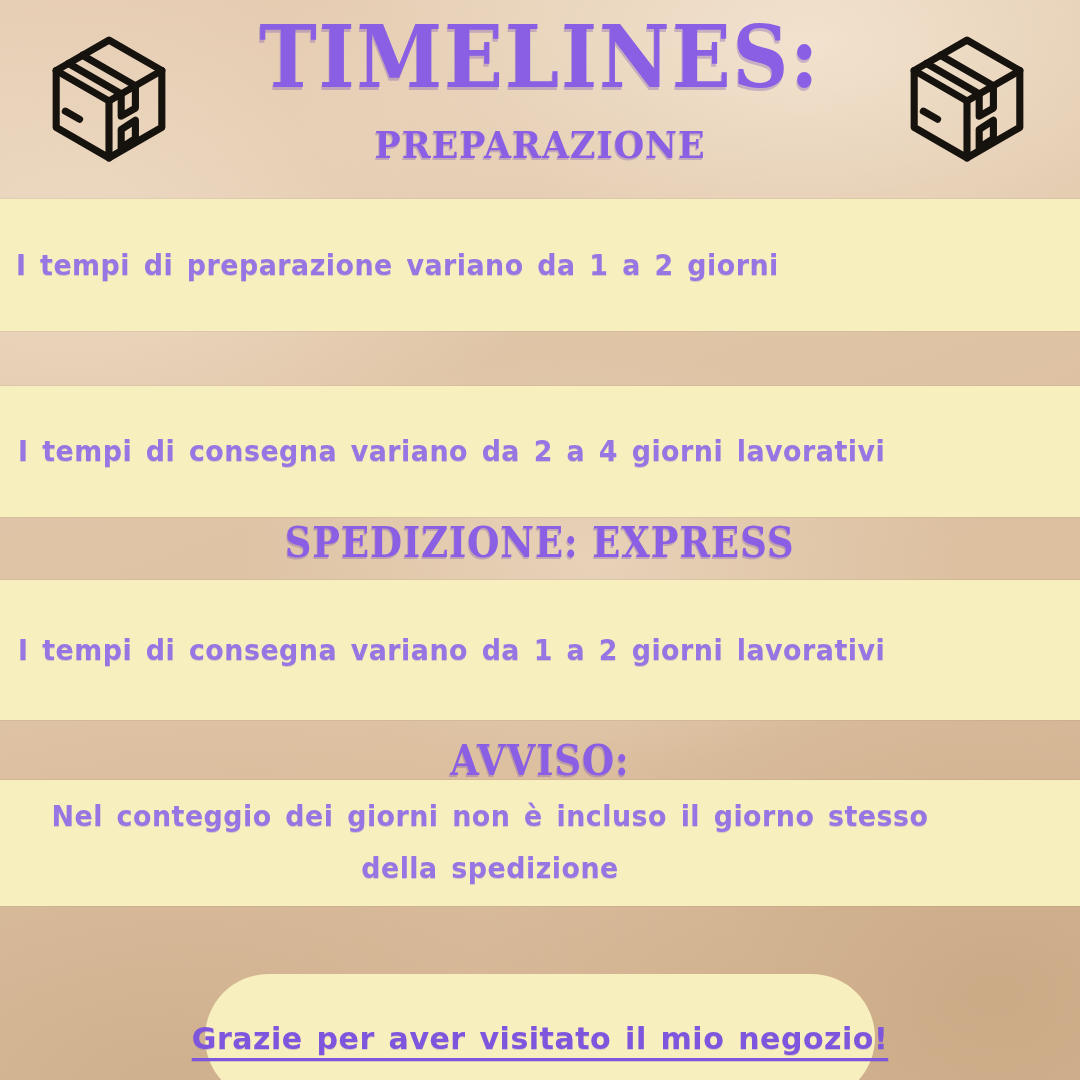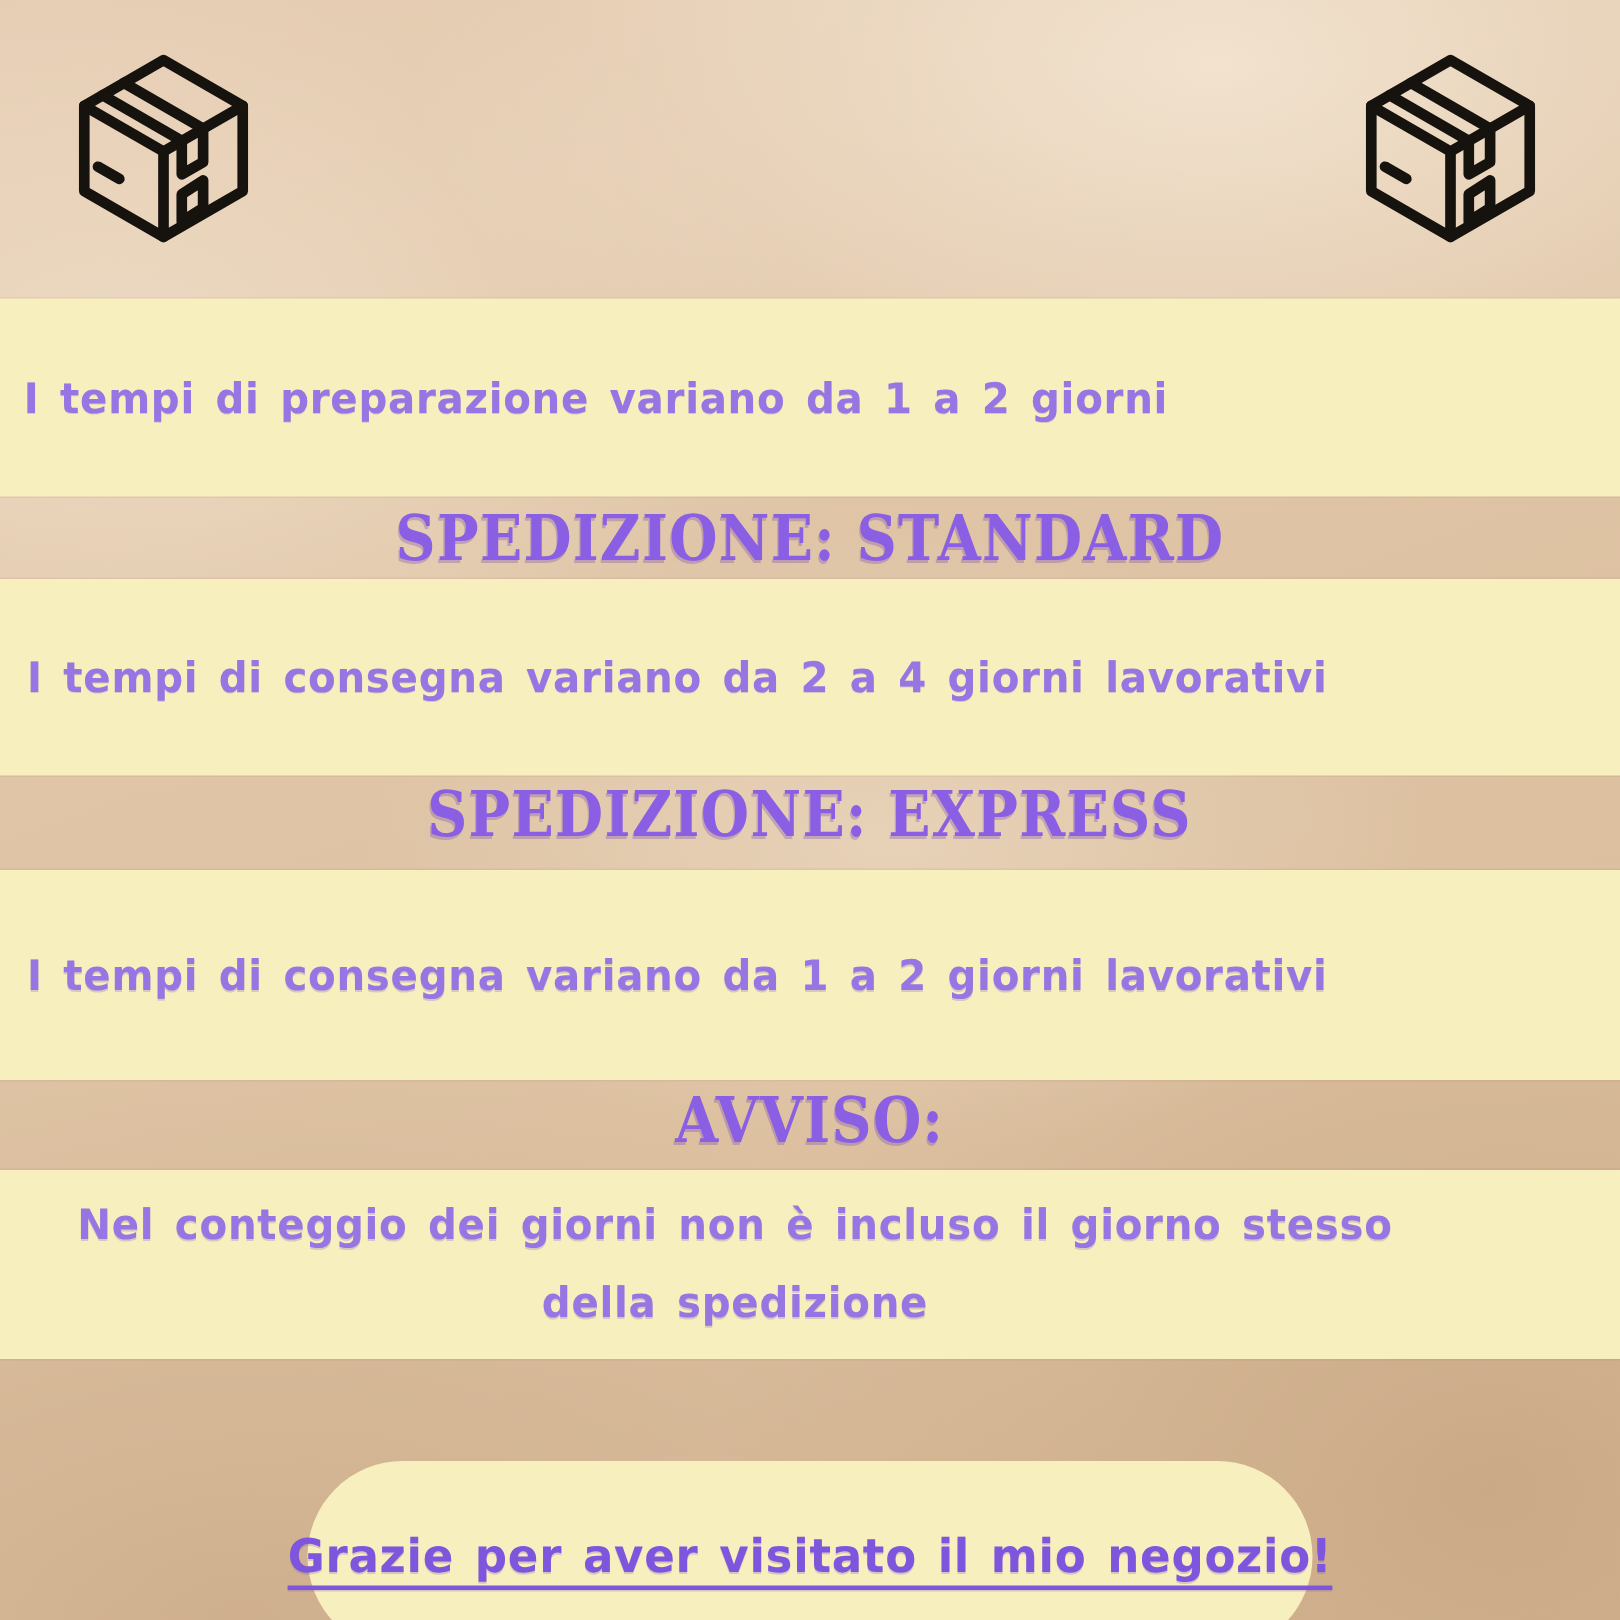--- a/index.html
+++ b/index.html
@@ -91,21 +91,21 @@
   }
 
   
   .gap-heading {
     position: absolute;
     left: 0; width: 100%;
     display: flex; align-items: center; justify-content: center;
   }
   .gap-standard { top: 331px; height: 55px; }
   .gap-express  { top: 517px; height: 50px; }
-  .gap-avviso   { top: 707px; height: 78px; }
+  .gap-avviso   { top: 707px; height: 78px; align-items: flex-end; }
 
   .slab {
     font-family: "DejaVu Serif", serif;
     font-weight: bold;
     font-size: 42px;
     letter-spacing: 1px;
     color: #8b5fe3;
     display: inline-block;
     transform: scaleX(0.88);
     transform-origin: center;
@@ -144,20 +144,24 @@
     transform-origin: center;
     white-space: nowrap;
     cursor: pointer;
   }
 </style>
 </head>
 <body>
 
 <div class="canvas">
 
+  <div class="header">
+    <span class="title">TIMELINES:</span>
+    <span class="subtitle">PREPARAZIONE</span>
+  </div>
 
   <span class="box-icon left">
     <svg viewBox="0 0 128 132" fill="none" stroke="#16120e" stroke-width="7" stroke-linecap="round" stroke-linejoin="round">
       <path d="M64 6 L116 36 L64 66 L12 36 Z"></path>
       <path d="M12 36 L12 92 L64 122 L64 66"></path>
       <path d="M116 36 L116 92 L64 122"></path>
       <path d="M38 21 L90 51"></path>
       <path d="M24 29 L76 59"></path>
       <path d="M76 60 L76 81 L90 73 L90 52"></path>
       <path d="M76 94 L90 85 L90 103 L76 112 Z"></path>
@@ -175,23 +179,20 @@
       <path d="M76 60 L76 81 L90 73 L90 52"></path>
       <path d="M76 94 L90 85 L90 103 L76 112 Z"></path>
       <path d="M21 76 L35 84"></path>
     </svg>
   </span>
 
   <div class="band band-1">
     <span class="body-text">I tempi di preparazione variano da 1 a 2 giorni</span>
   </div>
 
-  <div class="gap-heading gap-standard">
-    <span class="slab">SPEDIZIONE: STANDARD</span>
-  </div>
 
   <div class="band band-2">
     <span class="body-text">I tempi di consegna variano da 2 a 4 giorni lavorativi</span>
   </div>
 
   <div class="gap-heading gap-express">
     <span class="slab">SPEDIZIONE: EXPRESS</span>
   </div>
 
   <div class="band band-3">

